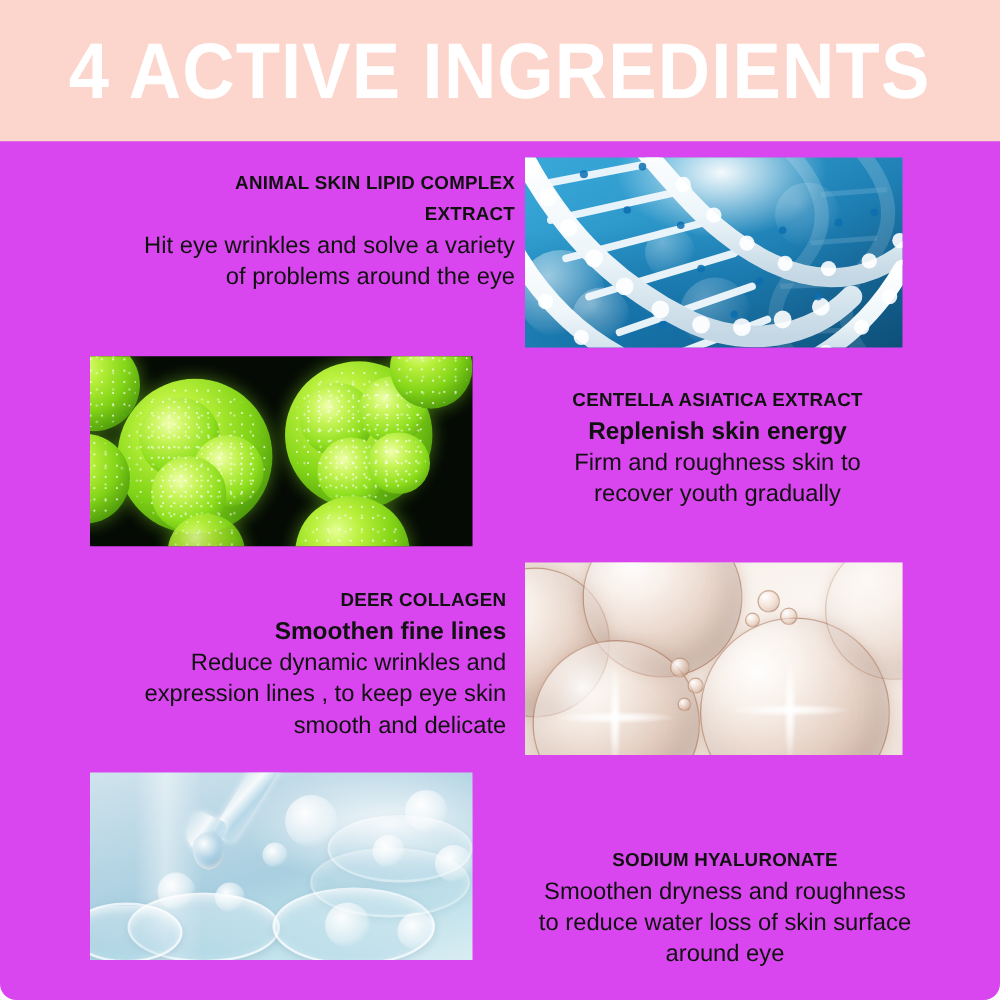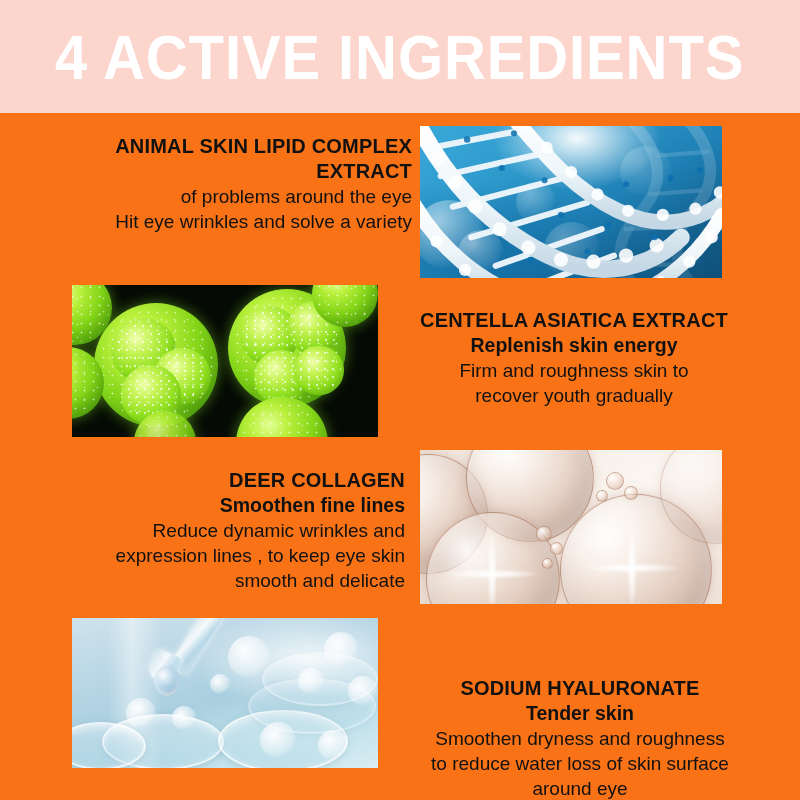--- a/index.html
+++ b/index.html
@@ -10,21 +10,22 @@
     width: 800px;
     height: 800px;
     background: #ffffff;
     font-family: "Liberation Sans", sans-serif;
     overflow: hidden;
   }
   .page {
     position: relative;
     width: 800px;
     height: 800px;
-    background: #f97316;
+    background: #d946ef;
+    border-radius: 13px;
   }
 
   
   .header-band {
     position: absolute;
     left: 0;
     top: 0;
     width: 800px;
     height: 113px;
     background: #fcd5cc;
@@ -45,21 +46,21 @@
     margin-top: 2px;
   }
   .text-block {
     position: absolute;
     color: #111111;
     font-size: 19px;
     line-height: 25px;
   }
   .text-block .t-title {
     font-weight: bold;
-    font-size: 20px;
+    font-size: 15px;
     letter-spacing: 0.2px;
     display: block;
   }
   .text-block .t-sub {
     font-weight: bold;
     font-size: 19.5px;
     display: block;
   }
   .text-block .t-body {
     font-weight: normal;
@@ -204,22 +205,22 @@
 
 <div class="page">
 
   <div class="header-band">
     <div class="header-title">4 ACTIVE INGREDIENTS</div>
   </div>
 
   <div class="text-block align-right" style="left:40px; top:134px; width:372px;">
     <span class="t-title">ANIMAL SKIN LIPID COMPLEX</span>
     <span class="t-title">EXTRACT</span>
+    <span class="t-body">Hit eye wrinkles and solve a variety</span>
     <span class="t-body">of problems around the eye</span>
-    <span class="t-body">Hit eye wrinkles and solve a variety</span>
   </div>
 
   <div class="photo dna-bg" style="left:420px; top:126px; width:302px; height:152px;">
     <div class="inner">
 
       <div class="bokeh" style="left:-6px; top:74px; width:70px; height:70px;"></div>
       <div class="bokeh" style="left:38px; top:104px; width:46px; height:46px; opacity:.75;"></div>
       <div class="bokeh" style="left:96px; top:56px; width:40px; height:40px; opacity:.6;"></div>
       <div class="bokeh" style="left:124px; top:96px; width:56px; height:56px; opacity:.5;"></div>
       <div class="bokeh" style="left:200px; top:20px; width:52px; height:52px; opacity:.45;"></div>
@@ -391,19 +392,18 @@
       <div class="blur-dot" style="left:54px; top:80px; width:30px; height:30px;"></div>
       <div class="blur-dot" style="left:100px; top:88px; width:24px; height:24px;"></div>
       <div class="blur-dot" style="left:188px; top:104px; width:36px; height:36px;"></div>
       <div class="blur-dot" style="left:246px; top:112px; width:30px; height:30px;"></div>
       <div class="blur-dot" style="left:138px; top:56px; width:20px; height:20px;"></div>
     </div>
   </div>
 
   <div class="text-block align-left" style="left:390px; top:640px; width:380px;margin-top:36px;">
     <span class="t-title">SODIUM HYALURONATE</span>
-    <span class="t-sub">Tender skin</span>
     <span class="t-body">Smoothen dryness and roughness</span>
     <span class="t-body">to reduce water loss of skin surface</span>
     <span class="t-body">around eye</span>
   </div>
 
 </div>
 
 </body></html>

